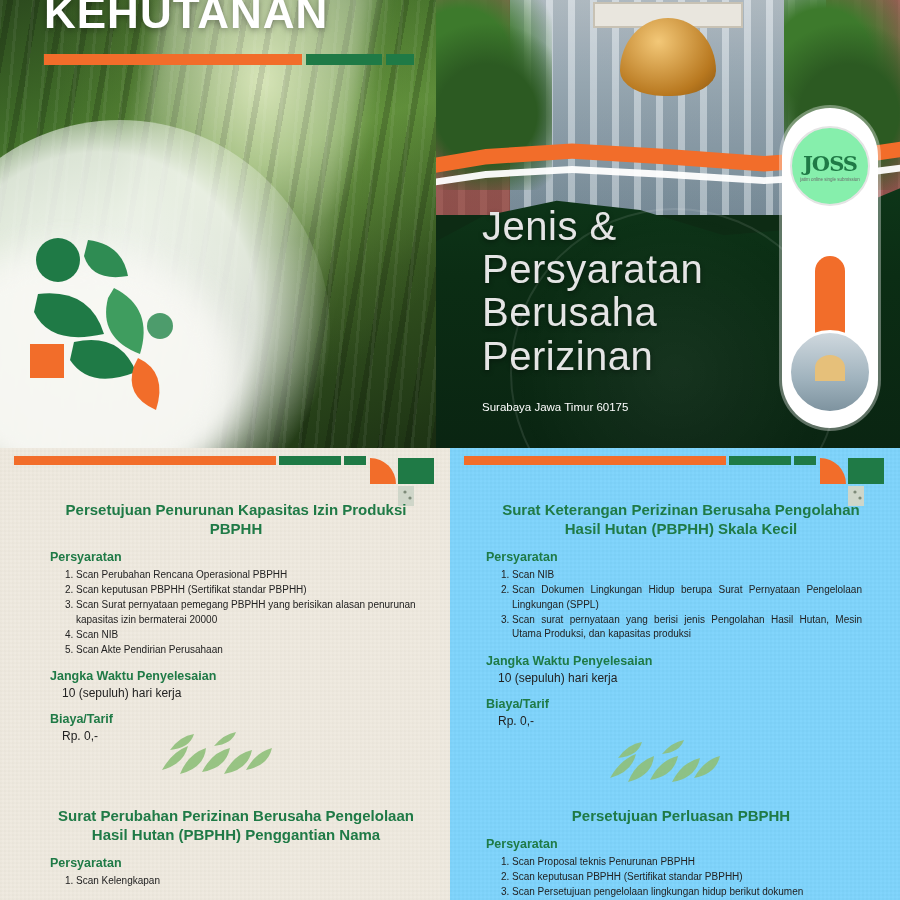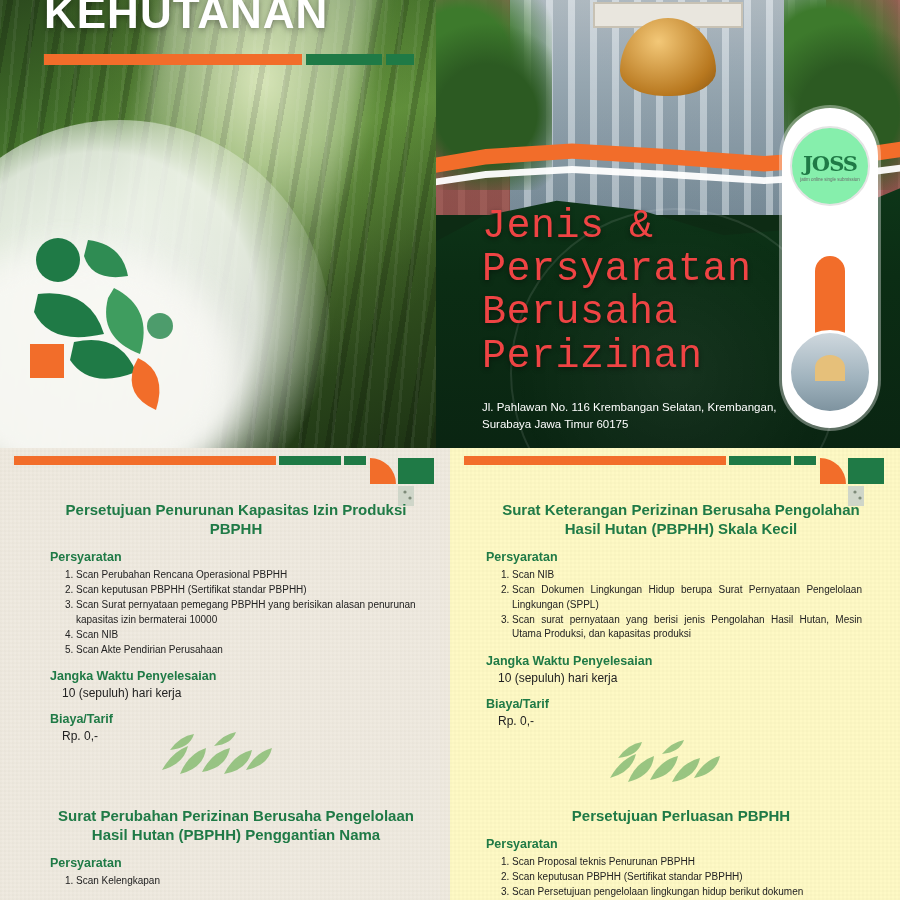--- a/index.html
+++ b/index.html
@@ -142,23 +142,23 @@
     clip-path: polygon(0% 48%, 12% 34%, 30% 26%, 50% 34%, 70% 44%, 86% 36%, 100% 22%, 100% 33%, 86% 47%, 70% 55%, 50% 45%, 30% 37%, 12% 45%, 0% 59%);
   }
   .cover-right .circle-glow {
     position: absolute; right: 60px; bottom: -90px;
     width: 330px; height: 330px; border-radius: 50%;
     border: 2px solid rgba(255,255,255,0.10);
     background: radial-gradient(circle, rgba(255,255,255,0.05), rgba(255,255,255,0) 70%);
   }
   .jp-title {
     position: absolute; left: 46px; top: 205px;
-    color: #ef4444;
+    color: #e5e5e5;
     font-size: 40px; line-height: 1.08; font-weight: 400;
-    font-family: Liberation Mono, monospace;
+    font-family: Liberation Sans, sans-serif;
     letter-spacing: .5px;
     text-shadow: 0 2px 5px rgba(0,0,0,0.4);
     z-index: 6;
   }
   .jp-addr {
     position: absolute; left: 46px; top: 399px;
     color: #ffffff; font-size: 11.5px; line-height: 1.45;
     width: 320px; z-index: 6;
   }
   
@@ -214,21 +214,21 @@
     overflow: hidden;
   }
   .sheet::before {
     content: "";
     position: absolute; inset: 0;
     background:
       repeating-linear-gradient(0deg, rgba(0,0,0,0.012) 0 2px, rgba(255,255,255,0.02) 2px 4px),
       repeating-linear-gradient(90deg, rgba(0,0,0,0.012) 0 2px, rgba(255,255,255,0.02) 2px 4px);
     pointer-events: none;
   }
-  .sheet.right { background: #fef9c3; }
+  .sheet.right { background: #7dd3fc; }
 
   .hdr-bars {
     position: absolute; left: 14px; top: 8px;
     display: flex; gap: 3px;
   }
   .hdr-bars i { display: block; height: 9px; }
   .hdr-bars i.o { width: 262px; background: #f26d2a; }
   .hdr-bars i.g { width: 62px;  background: #1f7a46; }
   .hdr-bars i.g2{ width: 22px;  background: #1f7a46; }
 
@@ -307,21 +307,20 @@
       <div class="circle-glow"></div>
 
       <div class="jp-title">
         <div>Jenis &amp;</div>
         <div>Persyaratan</div>
         <div>Berusaha</div>
         <div>Perizinan</div>
       </div>
 
       <div class="jp-addr">
-        <div>Jl. Pahlawan No. 116 Krembangan Selatan, Krembangan,</div>
         <div>Surabaya Jawa Timur 60175</div>
       </div>
 
       <div class="capsule">
         <div class="joss-logo">
           <span class="txt">JOSS</span>
           <span class="sub">jatim online single submission</span>
         </div>
         <div class="orangebar"></div>
         <div class="photo-circle"></div>
@@ -344,21 +343,21 @@
         <circle cx="39" cy="38" r="1.6" fill="#7d8a78"></circle>
         <circle cx="44" cy="44" r="1.6" fill="#7d8a78"></circle>
       </svg>
 
       <div class="sec" style="left:50px; top:52px; width:372px;">
         <h2>Persetujuan Penurunan Kapasitas Izin Produksi PBPHH</h2>
         <h3>Persyaratan</h3>
         <ol>
           <li>Scan Perubahan Rencana Operasional PBPHH</li>
           <li>Scan keputusan PBPHH (Sertifikat standar PBPHH)</li>
-          <li>Scan Surat pernyataan pemegang PBPHH yang berisikan alasan penurunan kapasitas izin bermaterai 10000</li>
+          <li>Scan Surat pernyataan pemegang PBPHH yang berisikan alasan penurunan kapasitas izin bermaterai 20000</li>
           <li>Scan NIB</li>
           <li>Scan Akte Pendirian Perusahaan</li>
         </ol>
         <h3>Jangka Waktu Penyelesaian</h3>
         <div class="plain">10 (sepuluh) hari kerja</div>
         <h3>Biaya/Tarif</h3>
         <div class="plain">Rp. 0,-</div>
       </div>
 
       <svg class="sprig" style="left:150px; top:282px;" viewBox="0 0 140 52">

